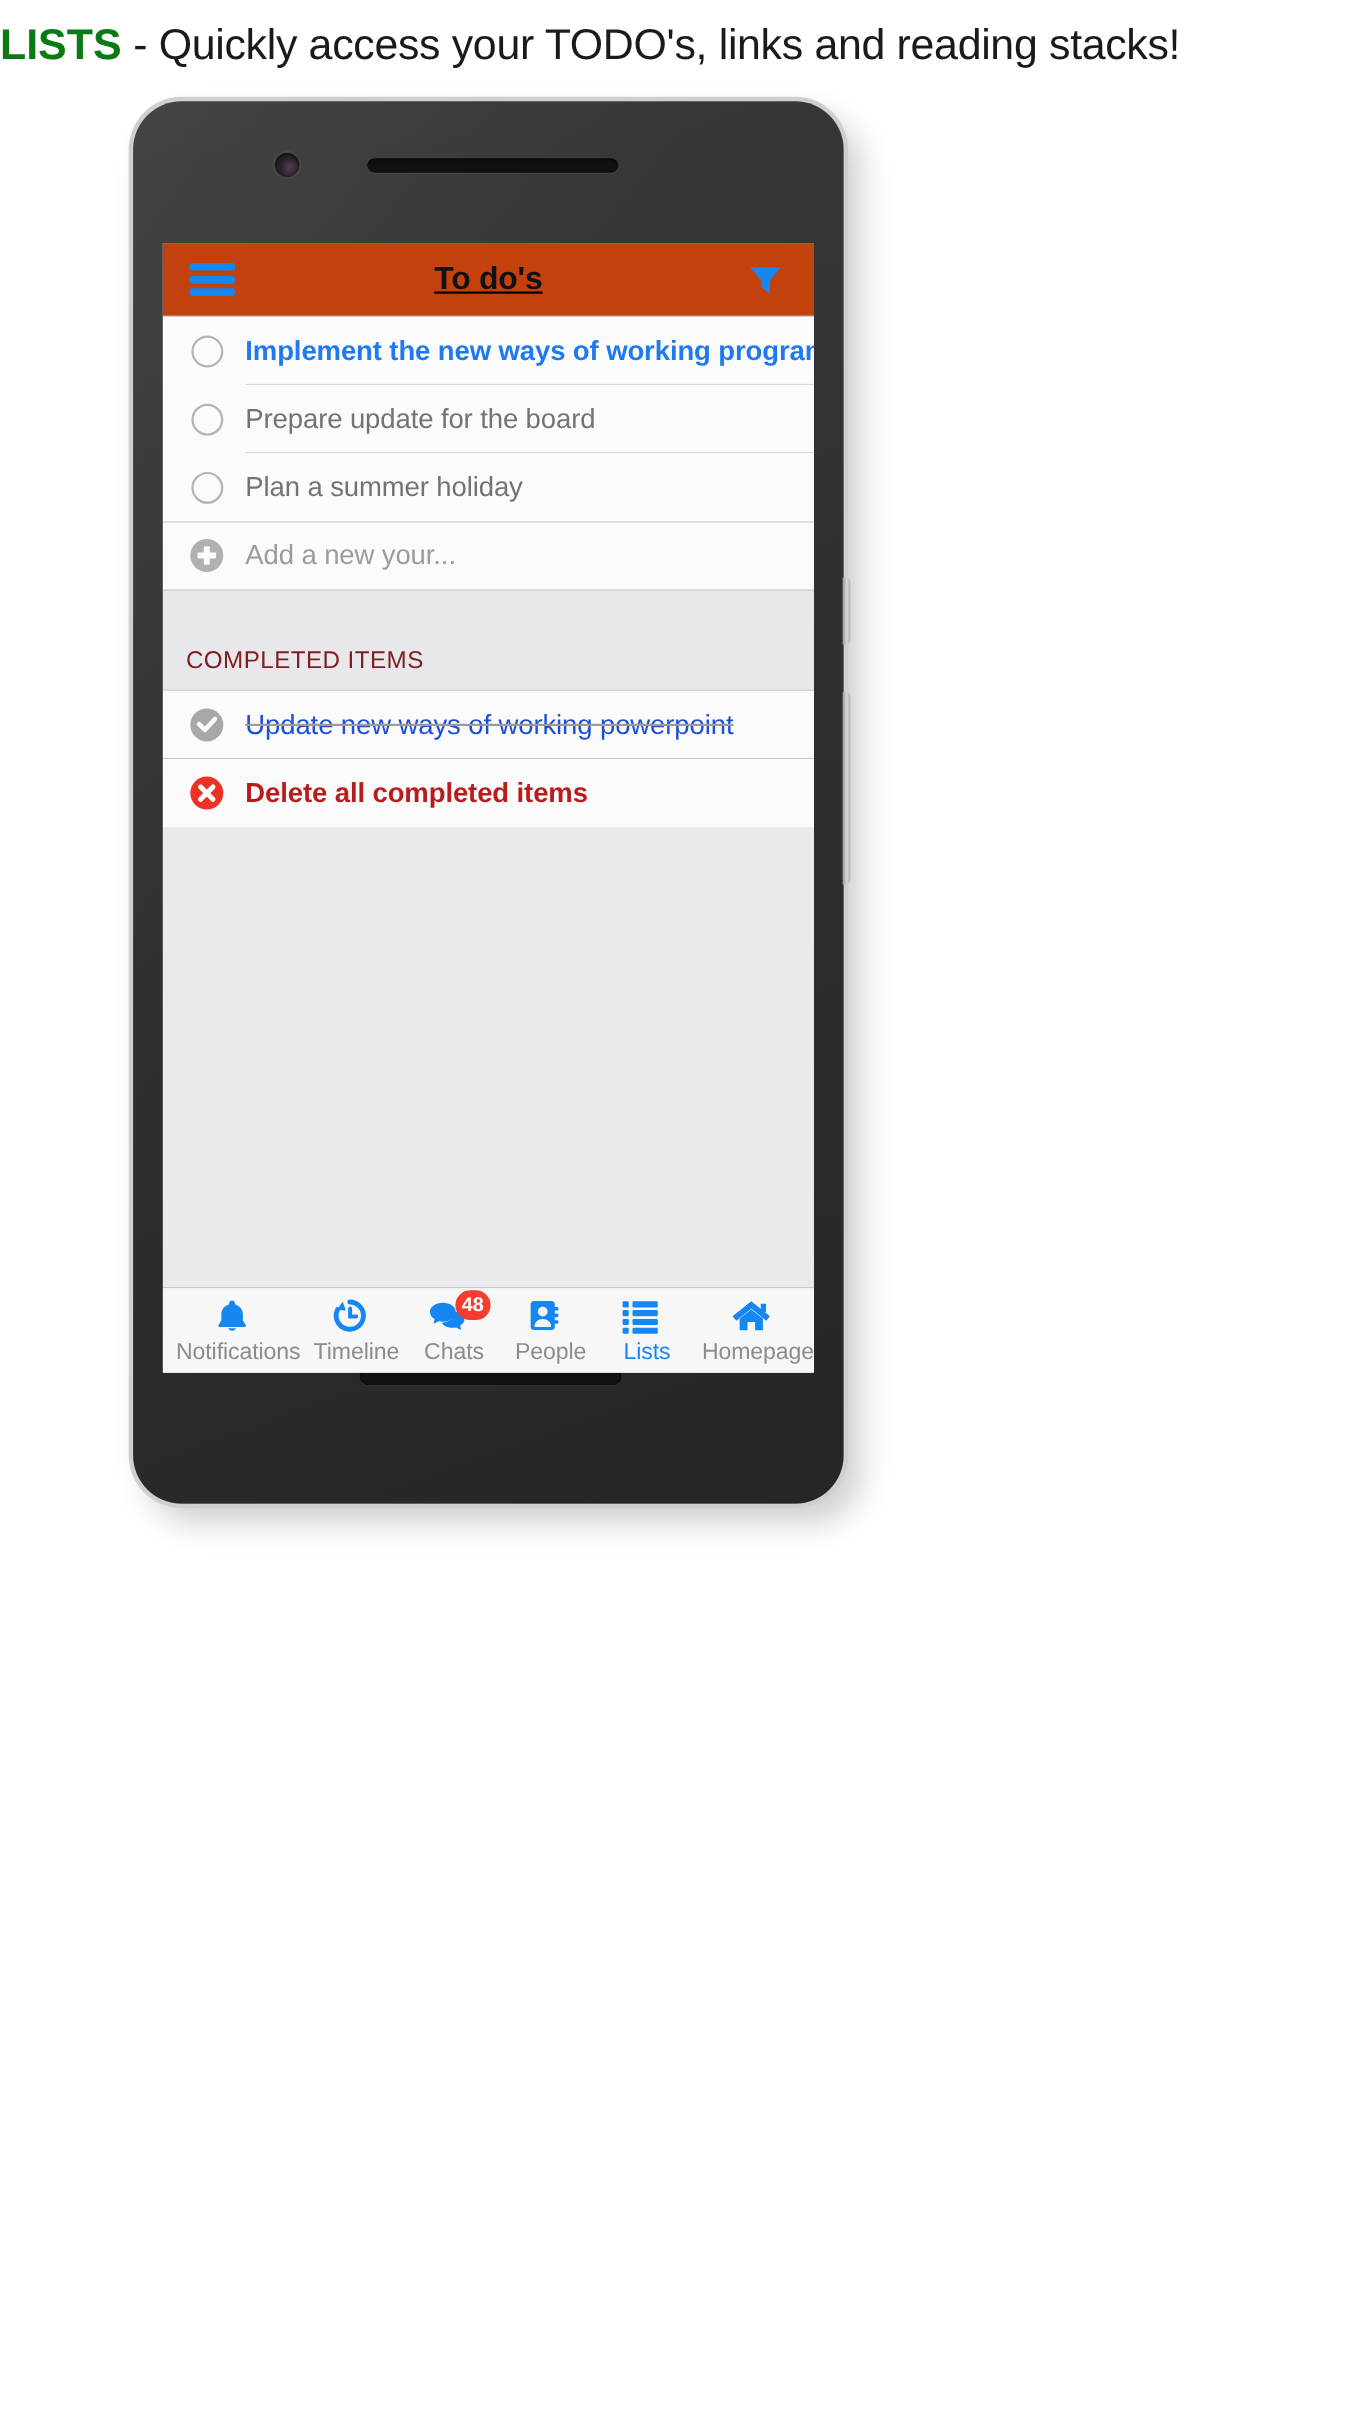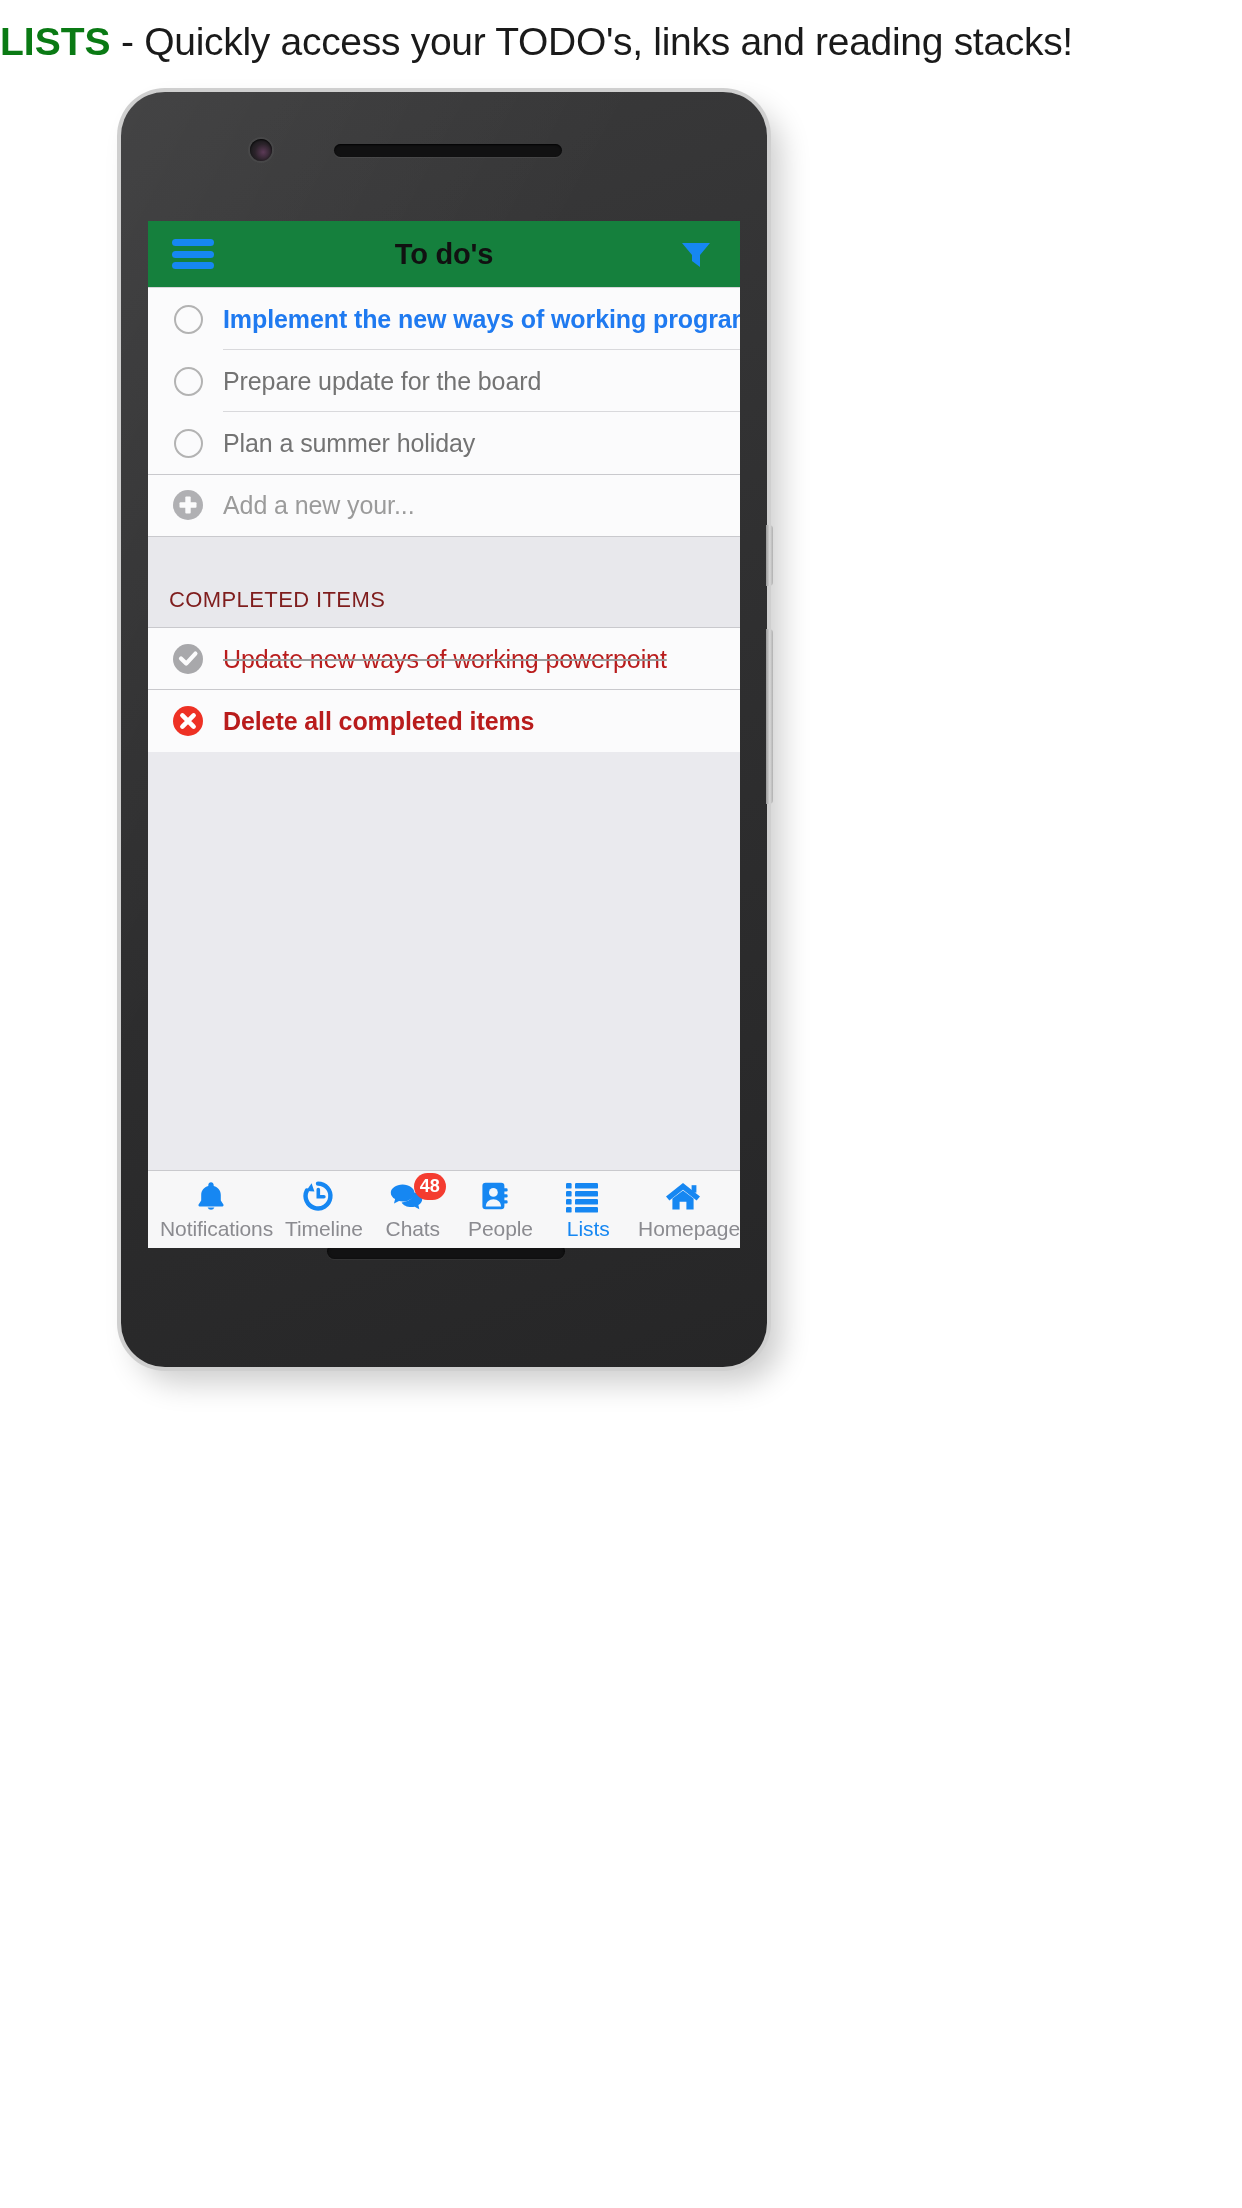--- a/index.html
+++ b/index.html
@@ -104,24 +104,25 @@
     width: 592px;
     height: 1027px;
     background: #eaeaee;
     overflow: hidden;
   }
 
   
   .app-header {
     position: relative;
     height: 66px;
-    background: #15803d;
+    background: #c2410c;
     border-bottom: 1px solid #d6d6d9;
     display: flex;
     align-items: center;
+    text-decoration: underline;
   }
   .hamburger {
     position: absolute;
     left: 24px;
     top: 50%;
     transform: translateY(-50%);
     width: 42px;
     height: 30px;
     display: flex;
     flex-direction: column;
@@ -178,21 +179,21 @@
   }
   .row .label {
     font-size: 25px;
     color: #737373;
     letter-spacing: -0.1px;
     white-space: nowrap;
   }
   .row .label.link { color: #1f7af0; font-weight: bold; }
   .row .label.muted { color: #9b9b9b; }
   .row .label.done {
-    color: #b91c1c;
+    color: #1d4ed8;
     text-decoration: line-through;
     text-decoration-color: #9b9b9b;
   }
   .row .label.danger { color: #b91c1c; font-weight: bold; }
 
   
   .row.inset-div::after {
     content: "";
     position: absolute;
     left: 75px;

